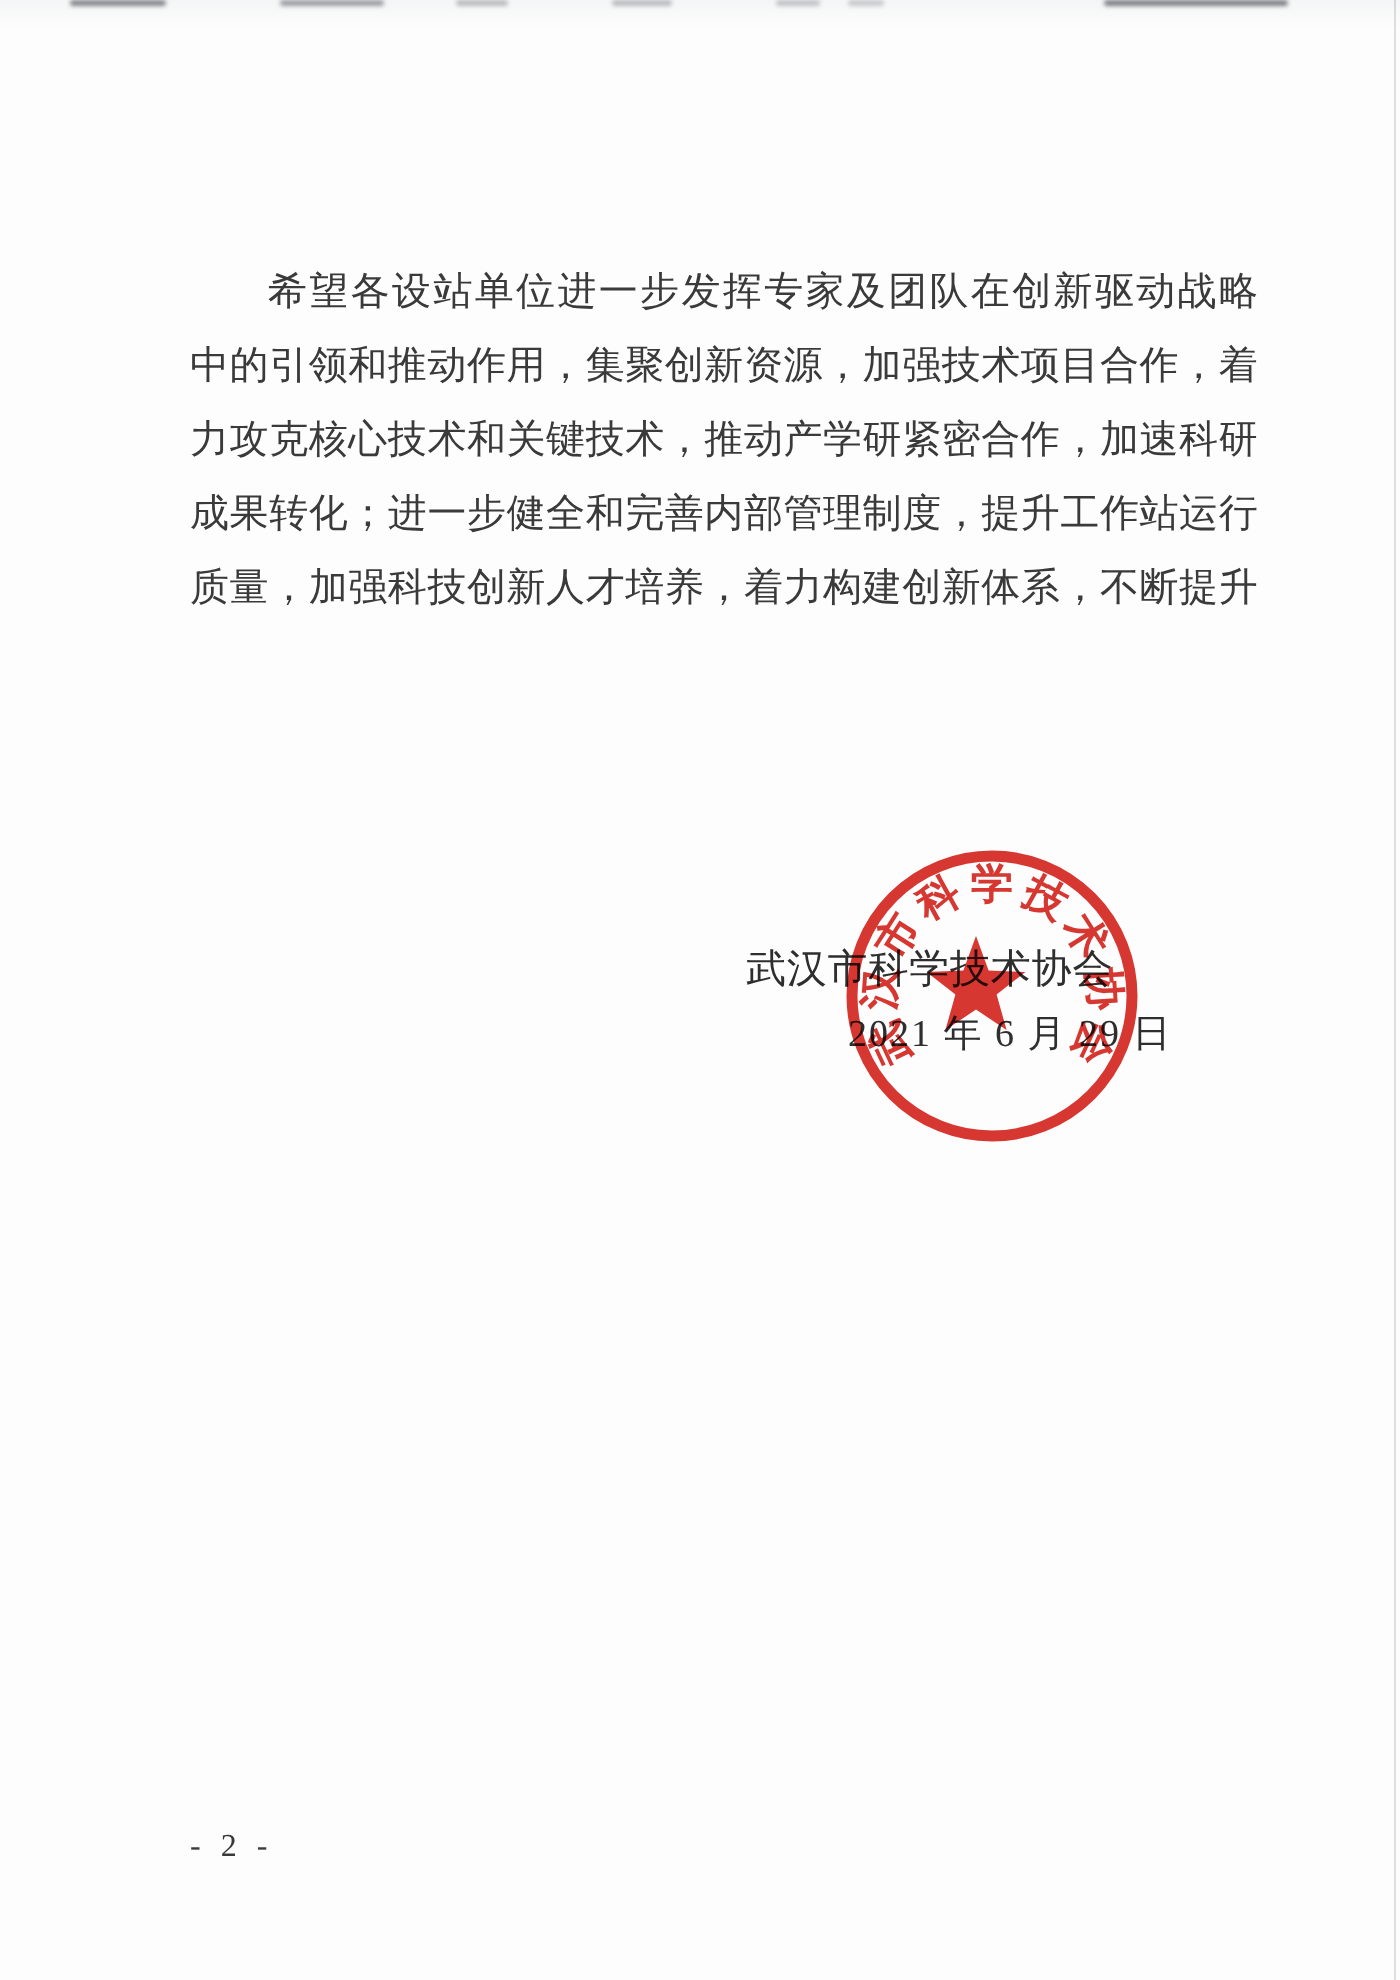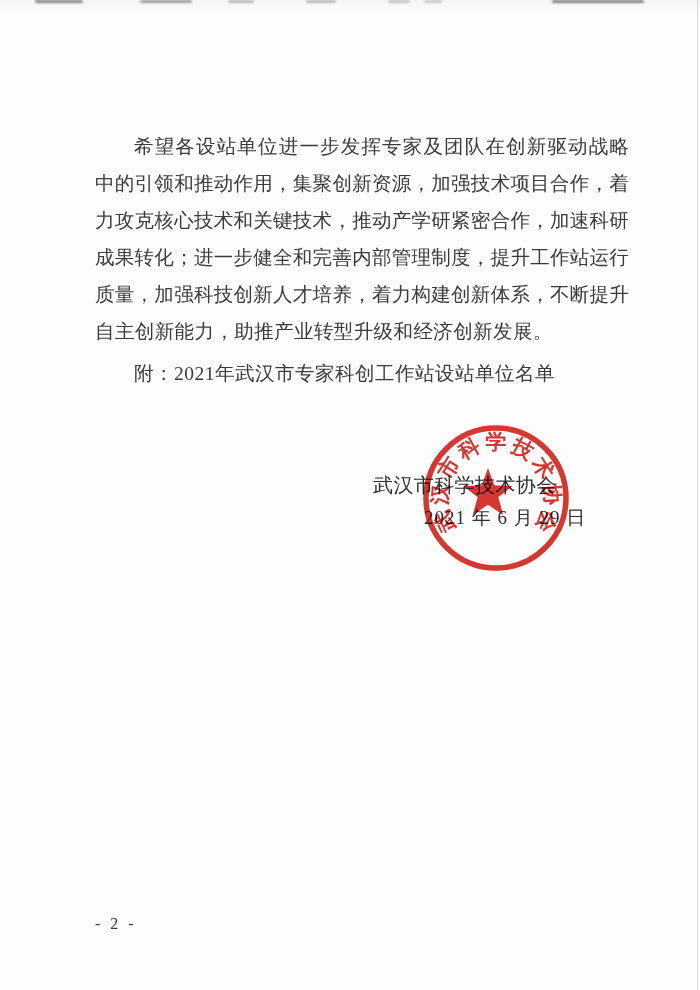--- a/index.html
+++ b/index.html
@@ -186,24 +186,22 @@
         <span>创</span>
         <span>新</span>
         <span>体</span>
         <span>系</span>
         <span>，</span>
         <span>不</span>
         <span>断</span>
         <span>提</span>
         <span>升</span>
       </div>
-    <div class="bline">自主创新能力，助推产业转型升级和经济创新发展。</div>
   </div>
 
-  <div class="attach">附：2021年武汉市专家科创工作站设站单位名单</div>
 
   <div class="signature">武汉市科学技术协会</div>
   <div class="issue-date">2021 年 6 月 29 日</div>
 
   <svg class="seal" viewBox="0 0 190 190">
     <circle cx="95" cy="95" r="70" fill="none" stroke="#d5261f" stroke-width="5.5"></circle>
     <polygon points="87,65 80.7,82.3 62.3,83 76.7,94.3 71.7,112 87,101.8 102.3,112 97.3,94.3 111.7,83 93.3,82.3" fill="#d5261f"></polygon>
     <g id="seal-chars" fill="#d5261f">
         <text x="44.2467639259476" y="118.66662265747917" text-anchor="middle" dominant-baseline="central" transform="rotate(-115 44.2467639259476 118.66662265747917)" fill="#d5261f">武</text>
         <text x="39.11990029863821" y="91.33742476311198" text-anchor="middle" dominant-baseline="central" transform="rotate(-86.25 39.11990029863821 91.33742476311198)" fill="#d5261f">汉</text>

